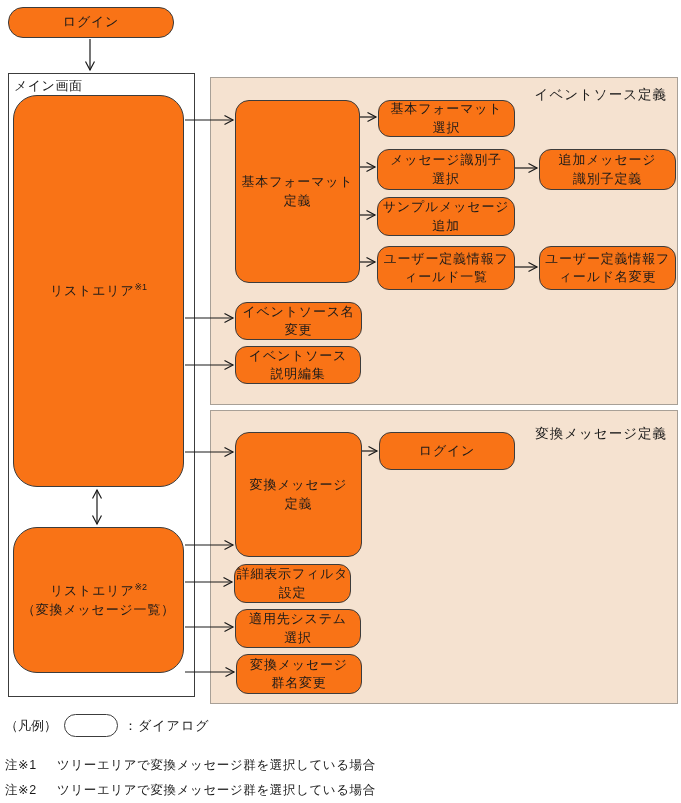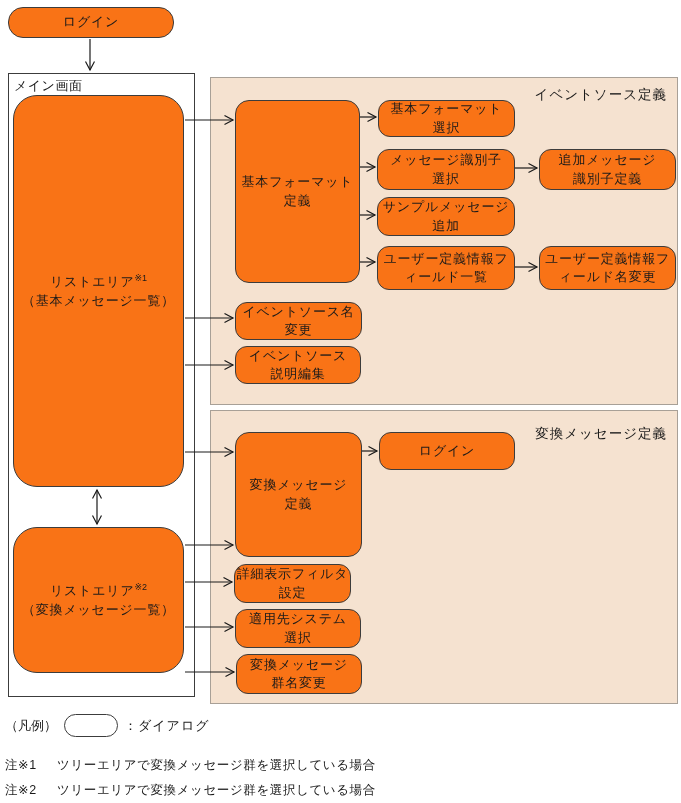--- a/index.html
+++ b/index.html
@@ -103,21 +103,20 @@
       <line x1="362" y1="451" x2="377" y2="451" marker-end="url(#ah)"></line>
     </g>
   </svg>
 
   <div class="node n-login">
     <span class="lbl">ログイン</span>
   </div>
 
   <div class="node list-area n-list1">
     <div class="list-line"><span>リストエリア</span><span class="sup">※1</span></div>
-    <div class="list-line">（基本メッセージ一覧）</div>
   </div>
   <div class="node list-area n-list2">
     <div class="list-line"><span>リストエリア</span><span class="sup">※2</span></div>
     <div class="list-line">（変換メッセージ一覧）</div>
   </div>
 
   <div class="node n-basic-format-def">
     <span class="lbl">基本フォーマット
 定義</span>
   </div>

